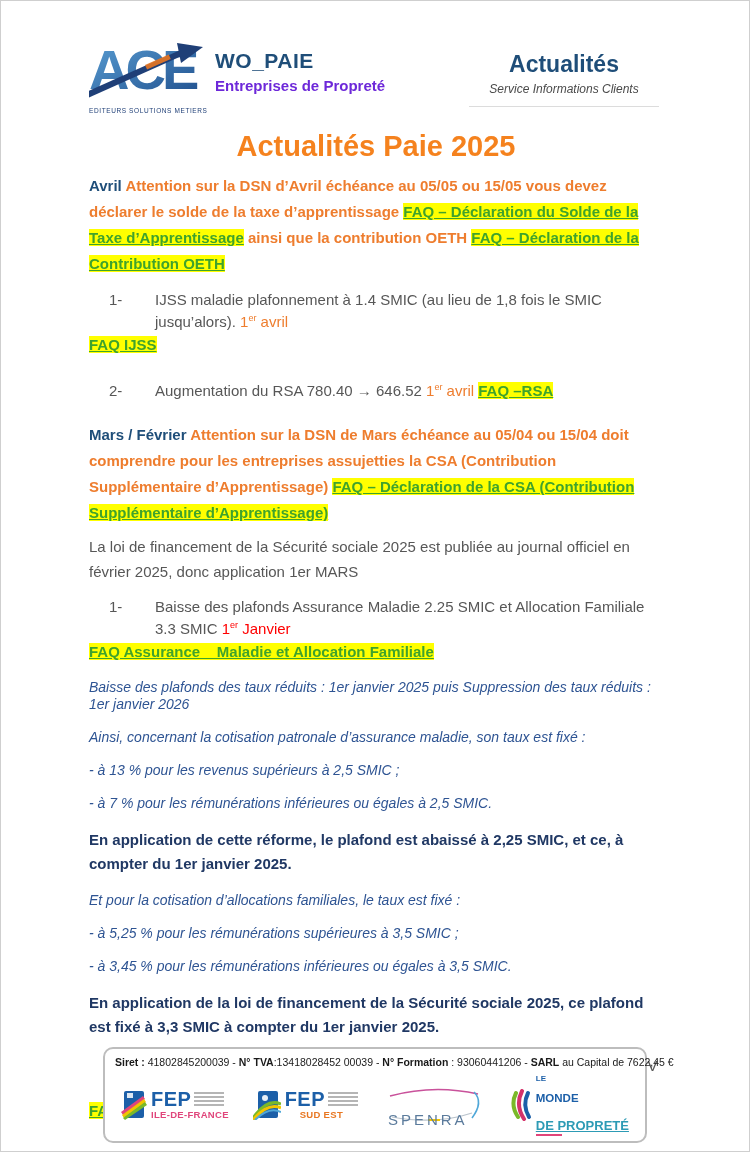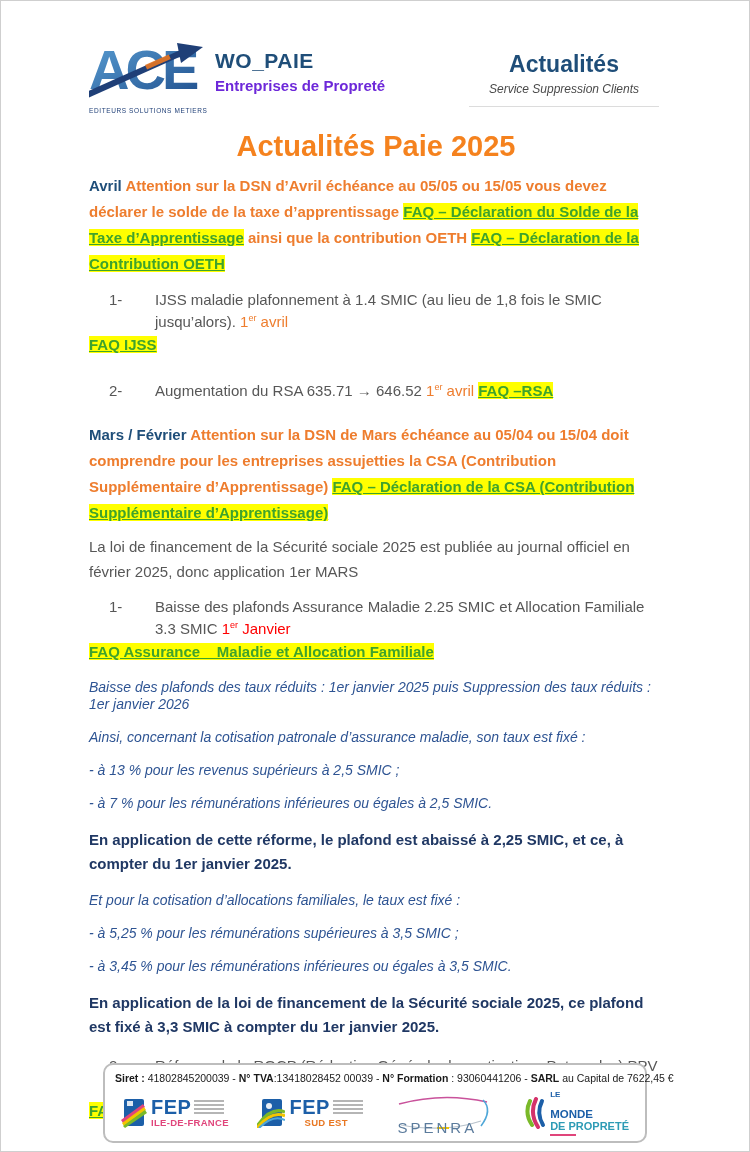--- a/index.html
+++ b/index.html
@@ -63,21 +63,21 @@
   .fep-name { font-size:20px; font-weight:bold; color:#1c5fa8; line-height:18px; letter-spacing:0.5px; }
   .fep-finelines { margin-left:3px; margin-top:2px; }
   .fep-finelines div { width:30px; height:2px; background:#b5b5b5; margin-bottom:2px; }
   .fep-region-idf { font-size:9.5px; font-weight:bold; color:#e0457b; letter-spacing:0.3px; margin-top:1px; }
   .fep-region-sud { font-size:9.5px; font-weight:bold; color:#e87722; letter-spacing:0.3px; margin-top:1px;text-align:center; }
   .spenra-wrap { position:relative; width:104px; height:36px; }
   .spenra-text { position:absolute; left:6px; top:24px; font-size:15px; color:#5b7b9c; letter-spacing:3px; }
   .monde-text { margin-left:4px; line-height:1; }
   .monde-l1 { font-size:8px; font-weight:bold; color:#1c5fa8; }
   .monde-l2 { font-size:11.5px; font-weight:bold; color:#1c5fa8; margin-top:10px; }
-  .monde-l3 { font-size:11px; font-weight:bold; color:#2d9bb5; margin-top:1px; }
+  .monde-l3 { font-size:13px; font-weight:bold; color:#2d9bb5; margin-top:15px;text-decoration:underline; }
   .monde-tag { width:26px; height:2px; background:#e0457b; margin-top:2px; }
 </style>
 </head>
 <body>
 
 <div class="page">
   <div class="inner">
 
     <div class="header">
       <div class="brand">
@@ -96,21 +96,21 @@
           </svg>
           <div class="ace-tagline">EDITEURS SOLUTIONS METIERS</div>
         </div>
         <div class="product">
           <div class="product-name">WO_PAIE</div>
           <div class="product-sub">Entreprises de Propreté</div>
         </div>
       </div>
       <div class="header-right">
         <div class="news-title">Actualités</div>
-        <div class="news-sub">Service Suppression Clients</div>
+        <div class="news-sub">Service Informations Clients</div>
       </div>
     </div>
 
     <h1 class="doc-title">Actualités Paie 2025</h1>
 
     <div class="content">
 
       <p class="bold-para">
         <span class="navy">Avril</span>
         <span class="orange">Attention sur la DSN d’Avril échéance au 05/05 ou 15/05 vous devez déclarer le solde de la taxe d’apprentissage</span>
@@ -119,21 +119,21 @@
         <a class="faq">FAQ – Déclaration de la Contribution OETH</a>
       </p>
 
       <p class="item mt14">
         <span class="num">1-</span><span>IJSS maladie plafonnement à 1.4 SMIC (au lieu de 1,8 fois le SMIC jusqu’alors).</span>
         <span class="date-orange"><span>1</span><sup>er</sup><span> avril</span></span>
       </p>
       <p class="faq-line"><a class="faq">FAQ IJSS</a></p>
 
       <p class="item mt22">
-        <span class="num">2-</span><span>Augmentation du RSA 635.71 → 646.52</span>
+        <span class="num">2-</span><span>Augmentation du RSA 780.40 → 646.52</span>
         <span class="date-orange"><span>1</span><sup>er</sup><span> avril</span></span>
         <a class="faq">FAQ –RSA</a>
       </p>
 
       <p class="bold-para mt22">
         <span class="navy">Mars / Février</span>
         <span class="orange">Attention sur la DSN de Mars échéance au 05/04 ou 15/04 doit comprendre pour les entreprises assujetties la CSA (Contribution Supplémentaire d’Apprentissage)</span>
         <a class="faq">FAQ – Déclaration de la CSA (Contribution Supplémentaire d’Apprentissage)</a>
       </p>
       <p class="note">La loi de financement de la Sécurité sociale 2025 est publiée au journal officiel en février 2025, donc application 1er MARS</p>

